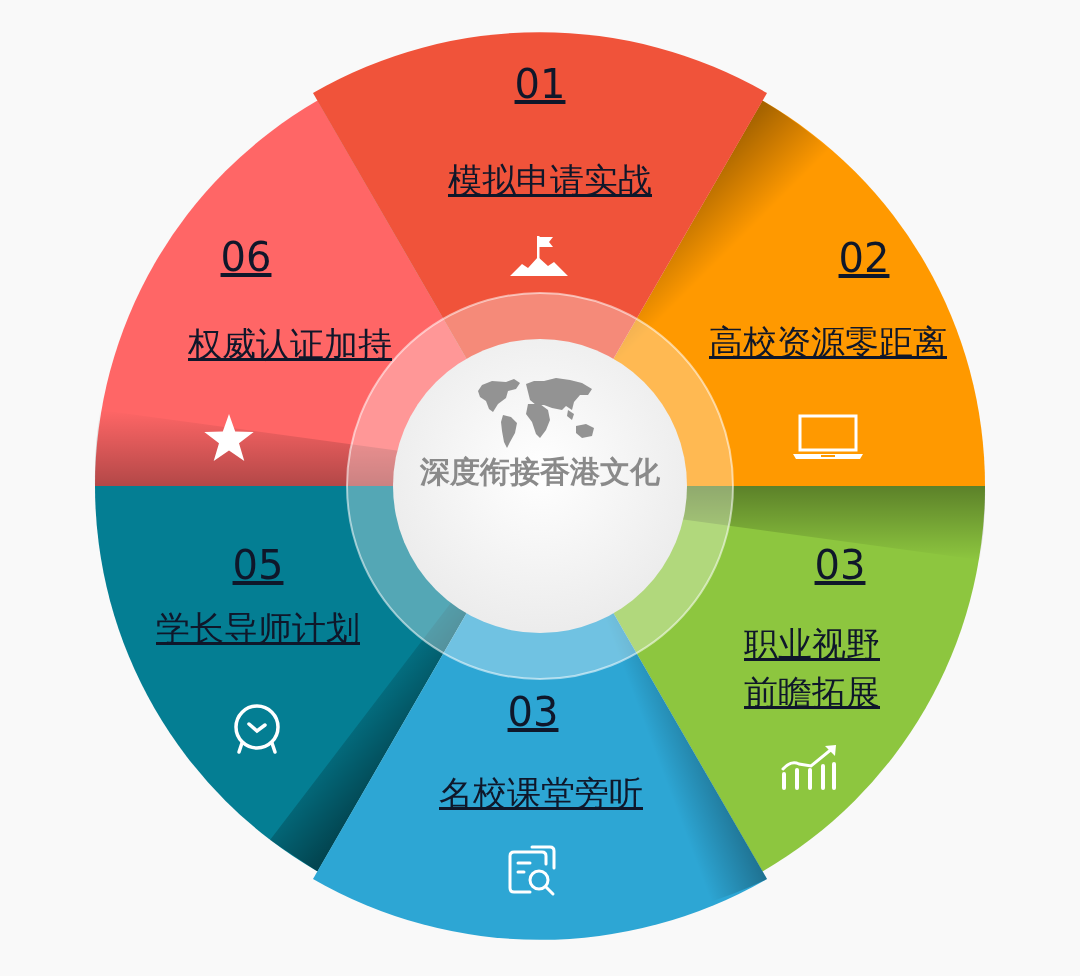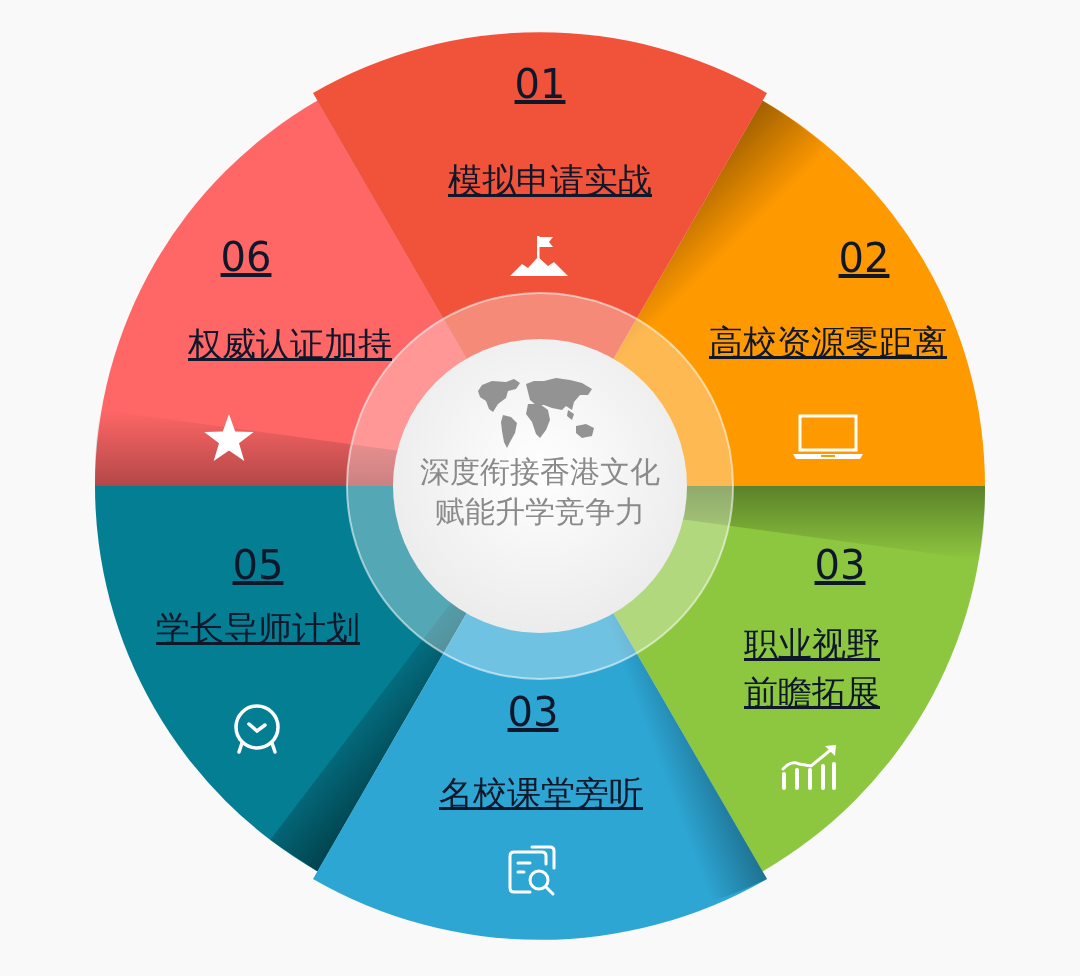--- a/index.html
+++ b/index.html
@@ -23,21 +23,21 @@
   .title { font-size: 34px; line-height: 44px; }
   .icon {
     position: absolute;
     transform: translate(-50%, -50%);
   }
   .center-text {
     position: absolute;
     left: 540px; top: 452px;
     transform: translateX(-50%);
     color: #8a8a8a;
-    font-weight: normal;
+    font-weight: bold;
     font-size: 30px;
     line-height: 40px;
     text-align: center;
     white-space: nowrap;
   }
 </style>
 </head>
 <body>
 
 <svg id="wheel-svg" width="1080" height="976" viewBox="0 0 1080 976">
@@ -160,14 +160,13 @@
 </svg>
 
 <div class="label num" style="left:246px; top:235px;">06</div>
 <div class="label title" style="left:258px; top:322px;margin-left:32px;">权威认证加持</div>
 <svg class="icon" style="left:229px; top:439px;" width="54" height="54" viewBox="0 0 54 54">
   <path d="M27 2 L33.2 19.4 L51.7 20 L37 31.3 L42.3 49 L27 38.6 L11.7 49 L17 31.3 L2.3 20 L20.8 19.4 Z" fill="#fff"></path>
 </svg>
 
 <div class="center-text">
   <div>深度衔接香港文化</div>
-  <div>赋能升学竞争力</div>
 </div>
 
 </body></html>

